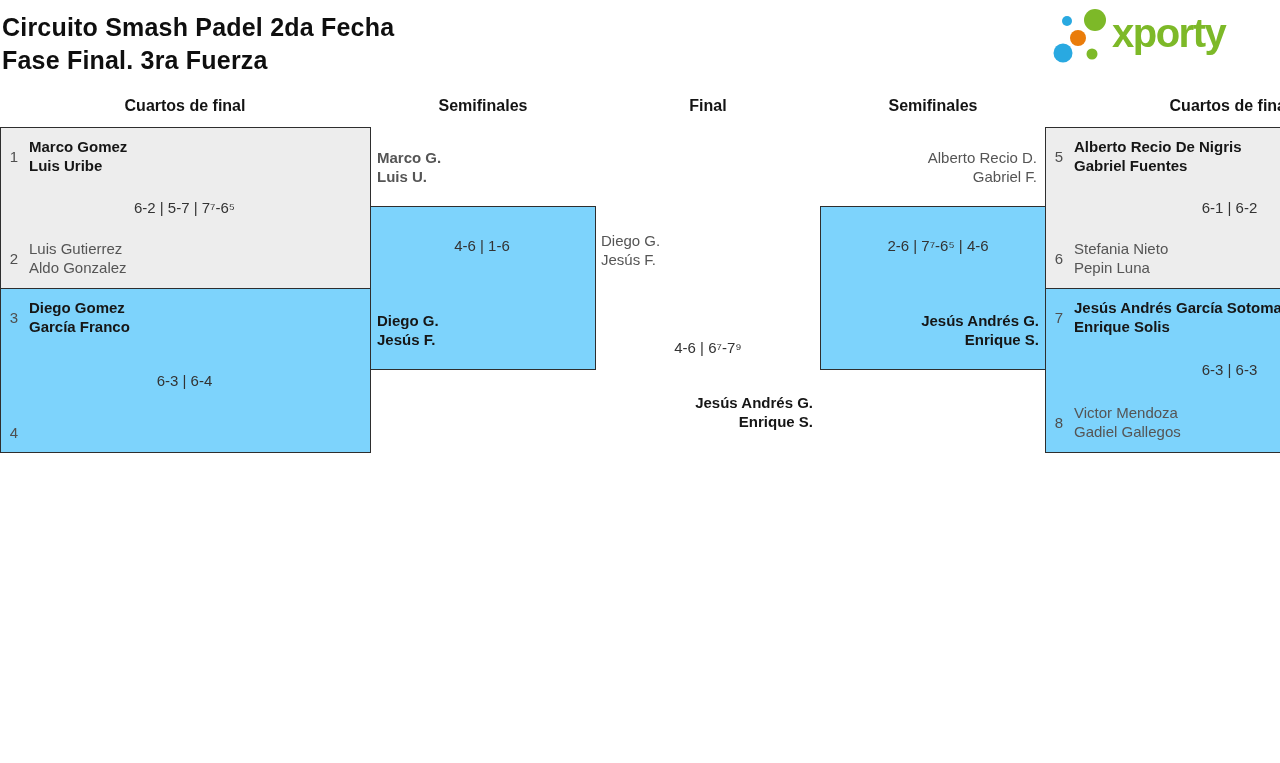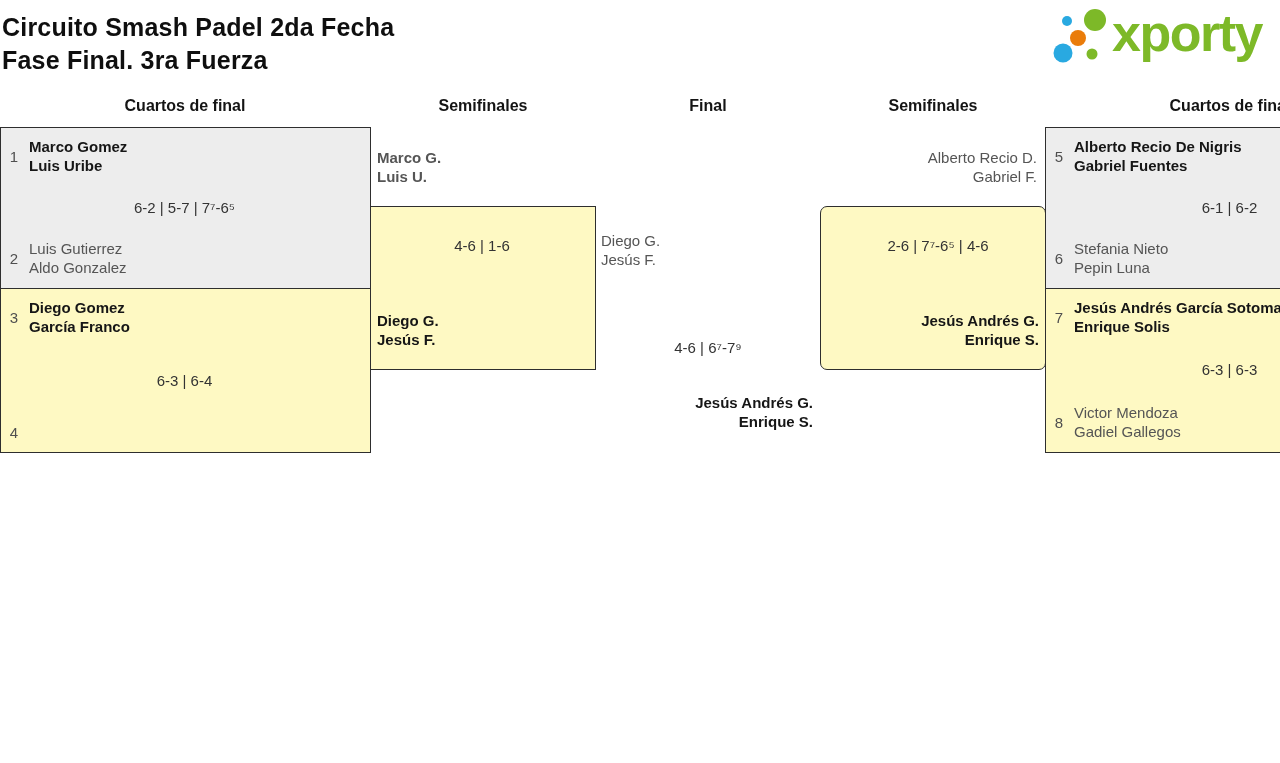--- a/index.html
+++ b/index.html
@@ -12,44 +12,44 @@
   .title {
     position:absolute; left:2px; top:11px;
     font-size:25px; font-weight:700; line-height:33px;
     color:#0f0f0f; letter-spacing:0.2px;
   }
   
   .logo { position:absolute; left:1046px; top:5px; width:230px; height:66px; cursor:pointer; }
   .logo svg { position:absolute; left:0; top:0; }
   .logo-text {
     position:absolute; left:66px; top:3px;
-    font-size:52px; line-height:50px; font-weight:700;
+    font-size:40px; line-height:50px; font-weight:700;
     color:#7db928; letter-spacing:-1.5px;
   }
   
   .round-label {
     position:absolute; top:97px; width:300px; text-align:center;
     font-size:16px; font-weight:700; color:#141414;
   }
   #rl1 { left:35px; }  #rl2 { left:333px; }  #rl3 { left:558px; }
   #rl4 { left:783px; } #rl5 { left:1080px; }
   
   .match {
     position:absolute; box-sizing:border-box;
-    border:1.5px solid #2e2e2e; background:#fef9c3;
+    border:1.5px solid #2e2e2e; background:#7dd3fc;
     display:flex; flex-direction:column; justify-content:space-between;
     padding:9px 8px 11px 6px;
   }
   .match.shaded { background:#ededed; }
   #qf1 { left:0px;    top:127px; width:371px; height:162px; }
   #qf2 { left:0px;    top:288px; width:371px; height:165px; }
   #qf3 { left:1045px; top:127px; width:371px; height:162px; }
   #qf4 { left:1045px; top:288px; width:371px; height:165px; }
   #sf1 { left:370px;  top:206px; width:226px; height:164px; padding:30px 8px 20px 6px; }
-  #sf2 { left:820px;  top:206px; width:226px; height:164px; padding:30px 6px 20px 16px;border-radius:7px; }
+  #sf2 { left:820px;  top:206px; width:226px; height:164px; padding:30px 6px 20px 16px; }
   .team { display:flex; align-items:center; gap:8px; }
   .seed { min-width:14px; text-align:center; font-size:15px; color:#4f4f4f; flex:0 0 auto; }
   .names { font-size:15px; line-height:19px; white-space:nowrap; }
   .winner { font-weight:700; color:#161616; }
   .loser  { color:#555555; }
   .score  { text-align:center; font-size:15px; color:#333333; white-space:nowrap; }
   .align-right { text-align:right; margin-left:auto; }
   
   .sf-entrant {
     position:absolute; top:148px; font-size:15px; line-height:19px;

